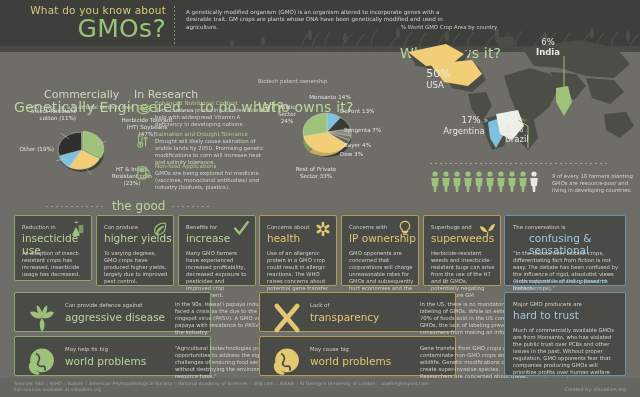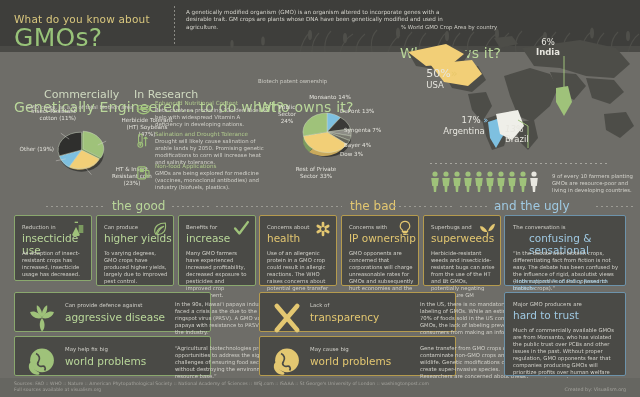--- a/index.html
+++ b/index.html
@@ -7,21 +7,21 @@
     width:640px;height:397px;overflow:hidden;
     background:#6e6d68;
     font-family:"DejaVu Sans","Liberation Sans",sans-serif;
     color:#d8d7d1;
   }
   .page{position:relative;width:640px;height:397px;}
 
   
   .header{position:absolute;left:0;top:0;width:640px;height:52px;background:#3e3e3b;overflow:hidden;}
   .hdr-grass{position:absolute;left:0;bottom:0;width:640px;height:34px;opacity:.55;}
-  .hdr-left{position:absolute;left:14px;top:13px;width:152px;}
+  .hdr-left{position:absolute;left:14px;top:4px;width:152px;text-align:right;}
   .hdr-kicker{font-size:10.5px;color:#d9c77e;letter-spacing:.2px;line-height:12px;}
   .hdr-title{font-size:25px;color:#98c379;line-height:27px;margin-top:-1px;letter-spacing:.3px;}
   .hdr-divider{position:absolute;left:174px;top:6px;width:1px;height:40px;
     background:repeating-linear-gradient(to bottom,#8a8a84 0 2px,transparent 2px 4px);}
   .hdr-desc{position:absolute;left:186px;top:9px;width:260px;font-size:5.6px;line-height:7.4px;color:#d5d4cd;}
 
   
   .sec-title{color:#b9d79a;font-size:14px;line-height:16px;letter-spacing:.2px;margin-top:37px;}
   .sub-title{color:#cfd9c0;font-size:11px;line-height:13px;}
   .sub-cap{font-size:5.4px;color:#cdccc5;line-height:7px;}
@@ -297,31 +297,20 @@
         <path d="M1.2 8h7.6l-1 8H6.6l-.5 6H3.9l-.5-6H2.2z"></path>
       </g>
   </svg>
   <div class="people-cap">9 of every 10 farmers planting GMOs are resource-poor and living in developing countries.</div>
 
   <div class="band" style="left:0;width:212px;">
     <div class="band-dots" style="left:46px;width:60px;"></div>
     <div class="band-txt good-c" style="position:absolute;left:112px;top:0;">the good</div>
     <div class="band-dots" style="left:172px;width:40px;"></div>
   </div>
-  <div class="band" style="left:216px;width:210px;">
-    <div class="band-dots" style="left:0;width:126px;"></div>
-    <div class="band-txt bad-c" style="position:absolute;left:134px;top:0;">the bad</div>
-    <div class="band-dots" style="left:178px;width:32px;"></div>
-  </div>
-  <div class="band" style="left:430px;width:210px;">
-    <div class="band-dots" style="left:0;width:24px;"></div>
-    <div class="band-dots" style="left:30px;width:28px;"></div>
-    <div class="band-txt ugly-c" style="position:absolute;left:64px;top:0;">and the ugly</div>
-    <div class="band-dots" style="left:166px;width:40px;"></div>
-  </div>
 
   <div class="card good" style="left:14px;top:215px;width:78px;height:66px;">
     <svg class="c-icon" style="right:5px;top:5px;width:16px;height:16px;" viewBox="0 0 24 24">
       <path d="M9 2v7L3.5 20c-.6 1.2.2 2.4 1.5 2.4h8c1.3 0 2.1-1.2 1.5-2.4L9 9V2z" fill="#9fc27a"></path>
       <rect x="13" y="6" width="7" height="12" fill="#7b9a5f"></rect>
       <rect x="7" y="1" width="5" height="2" fill="#9fc27a"></rect>
     </svg>
     <div class="c-kick" style="position:absolute;left:7px;top:8px;width:52px;">Reduction in</div>
     <div class="c-head good" style="position:absolute;left:7px;top:16px;width:70px;">insecticide use</div>
     <div class="c-body" style="position:absolute;left:7px;top:34px;width:64px;">As adoption of insect-resistant crops has increased, insecticide usage has decreased.</div>

